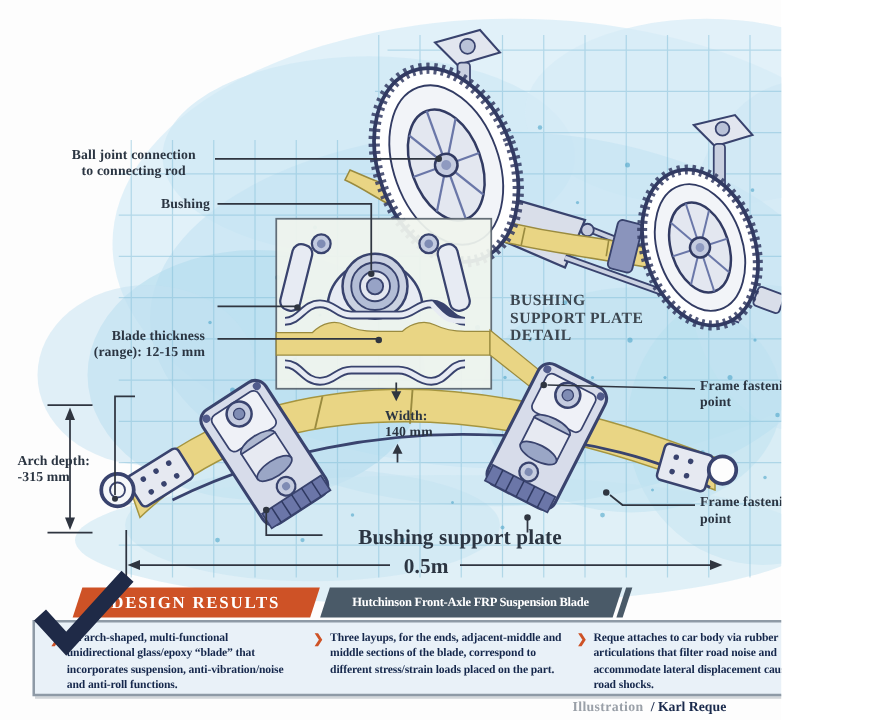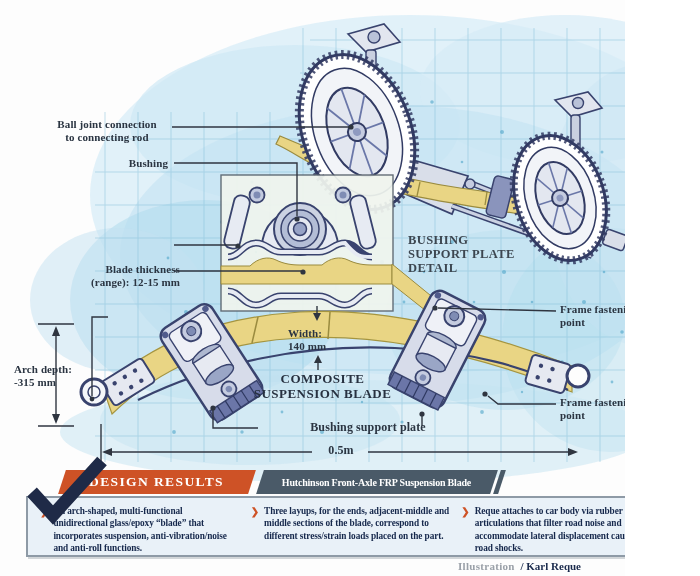--- a/index.html
+++ b/index.html
@@ -6,21 +6,21 @@
   .stage{position:relative;width:625px;height:576px;background:#FDFDFD;overflow:hidden;
          font-family:Liberation Serif, serif;}
   svg.art{position:absolute;left:0;top:0;z-index:1;}
   svg.check{position:absolute;left:18px;top:452px;z-index:5;}
 
   .lbl{position:absolute;z-index:3;font-weight:bold;color:#2B3542;font-size:11px;
        line-height:1.22;white-space:pre-line;letter-spacing:.1px;}
   .lbl.r{text-align:right;} .lbl.c{text-align:center;}
   .lbl.big{font-size:13px;letter-spacing:.5px;color:#273140;line-height:1.15;}
   .lbl.detail{font-size:12.5px;letter-spacing:.4px;color:#3C4650;line-height:1.1;}
-  .lbl.dim{font-size:12px;}
+  .lbl.dim{font-size:17px;}
 
   .badge{position:absolute;z-index:4;height:24px;transform:skewX(-18deg);
          display:flex;align-items:center;justify-content:center;}
   .badge>span{transform:skewX(18deg);white-space:nowrap;}
   #badgeOrange{left:62px;top:470px;width:190px;background:#CE5226;color:#fff;
                font-weight:bold;font-size:13.5px;letter-spacing:1.4px;}
   #badgeSlate{left:260px;top:470px;width:234px;background:#4A5A68;color:#fff;
               font-weight:bold;font-size:10px;letter-spacing:-.2px;}
   #badgeTail{left:497px;top:470px;width:5px;background:#4A5A68;}
 
@@ -344,28 +344,26 @@
     <path d="M213,410 V428 H258"></path>
         <circle cx="213" cy="408" r="2.6" fill="#2F3540" stroke="none"></circle>
     <path d="M422,416 V426"></path>
         <circle cx="422" cy="414" r="2.6" fill="#2F3540" stroke="none"></circle>
   </g>
 </svg>
 
 <div class="lbl c" style="left:42px;top:118px;width:130px;">Ball joint connection
 to connecting rod</div>
 <div class="lbl r" style="left:120px;top:157px;width:48px;">Bushing</div>
-<div class="lbl r" style="left:64px;top:263px;width:116px;">Blade thickness
+<div class="lbl r" style="left:48px;top:263px;width:116px;">Blade thickness
 (range): 12-15 mm</div>
 <div class="lbl" style="left:14px;top:363px;width:72px;">Arch depth:
 -315 mm</div>
-<div class="lbl" style="left:288px;top:327px;width:60px;">Width:
+<div class="lbl" style="left:308px;top:327px;width:60px;">Width:
 140 mm</div>
-<div class="lbl big c" style="left:240px;top:372px;width:165px;">COMPOSITE
-SUSPENSION BLADE</div>
 <div class="lbl detail" style="left:408px;top:234px;width:125px;">BUSHING
 SUPPORT PLATE
 DETAIL</div>
 <div class="lbl" style="left:560px;top:303px;width:110px;">Frame fastening
 point</div>
 <div class="lbl" style="left:560px;top:396px;width:110px;">Frame fastening
 point</div>
 <div class="lbl dim c" style="left:258px;top:420px;width:220px;">Bushing support plate</div>
 <div class="lbl dim c" style="left:316px;top:443px;width:50px;">0.5m</div>
 

